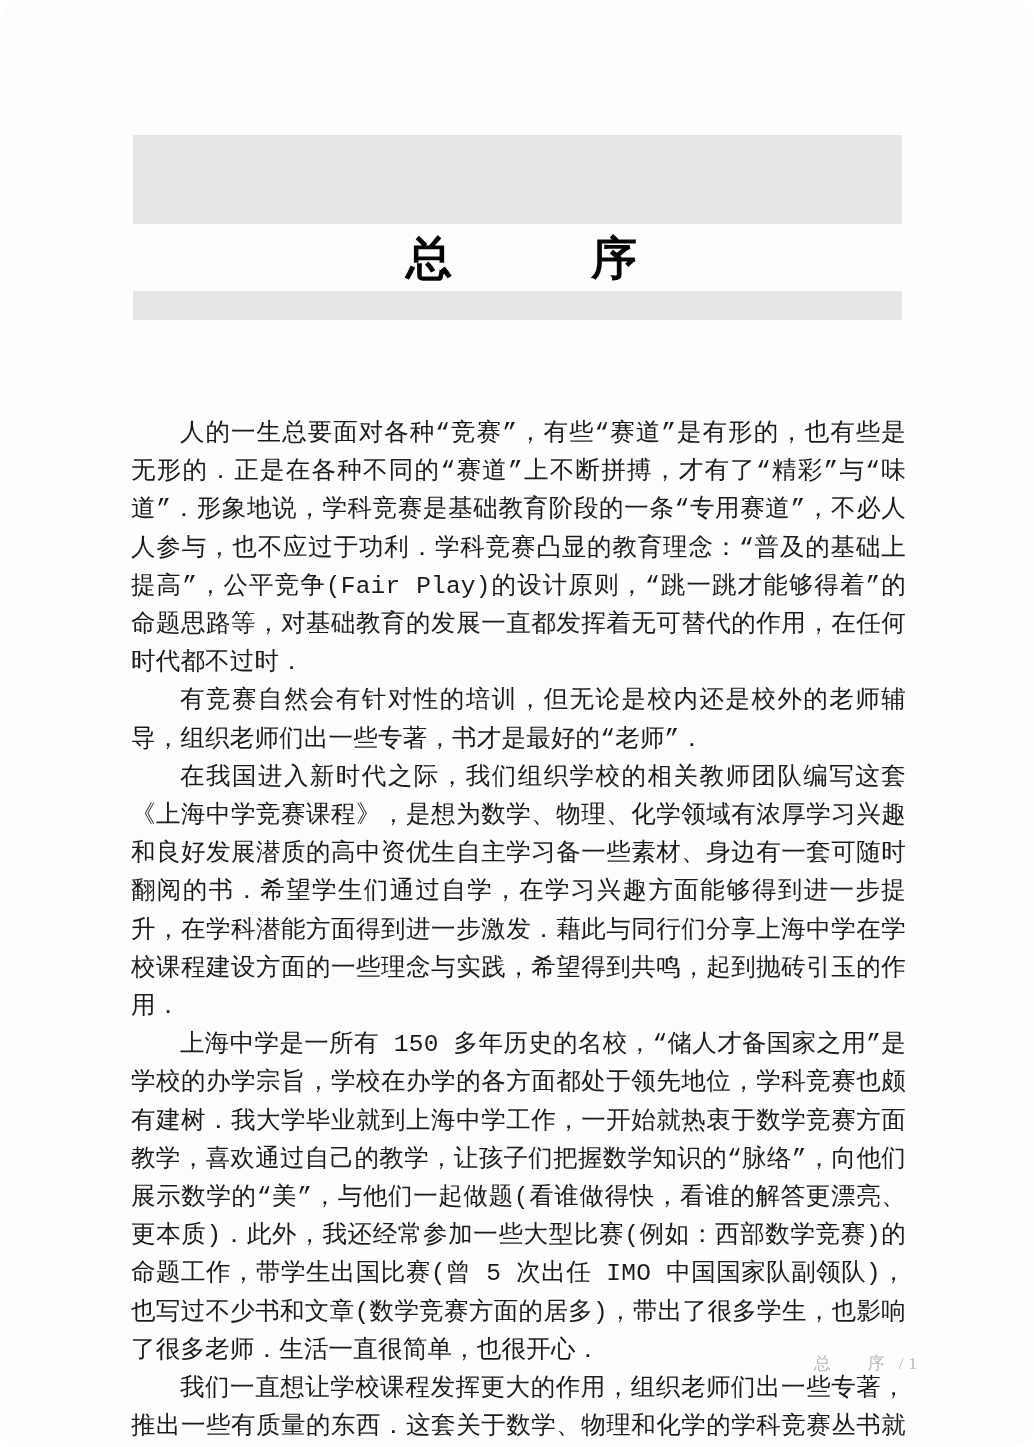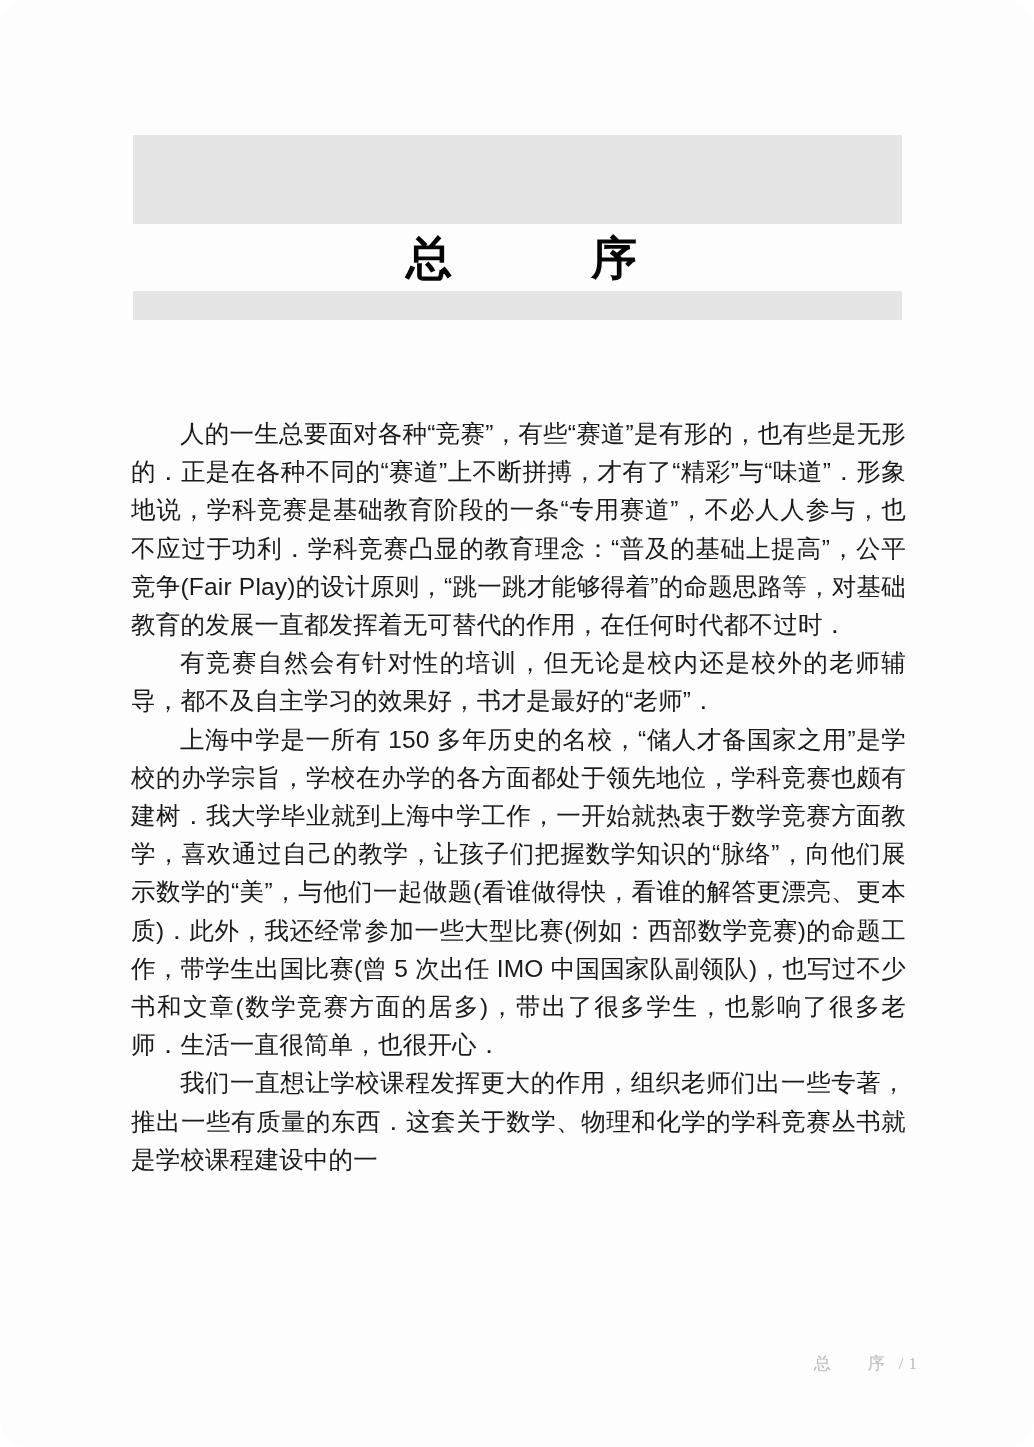--- a/index.html
+++ b/index.html
@@ -73,21 +73,21 @@
   }
 
   .para {
     margin: 0;
     font-size: 24.5px;
     line-height: 38.2px;
     color: #1a1a1a;
     text-align: justify;
     text-justify: inter-character;
     text-indent: 49px;
-    font-family: Liberation Sans, sans-serif;
+    font-family: Liberation Mono, monospace;
     word-break: break-all;
     letter-spacing: 0.2px;
   }
 
   
   .footer {
     position: absolute;
     left: 0;
     top: 1352px;
     width: 1034px;
@@ -121,21 +121,22 @@
   <div class="header-block">
     <div class="band-top"></div>
     <div class="title-zone">
       <div class="doc-title">总　　序</div>
     </div>
     <div class="band-bottom"></div>
   </div>
 
   <div class="body-text">
     <p class="para">人的一生总要面对各种“竞赛”，有些“赛道”是有形的，也有些是无形的．正是在各种不同的“赛道”上不断拼搏，才有了“精彩”与“味道”．形象地说，学科竞赛是基础教育阶段的一条“专用赛道”，不必人人参与，也不应过于功利．学科竞赛凸显的教育理念：“普及的基础上提高”，公平竞争(Fair Play)的设计原则，“跳一跳才能够得着”的命题思路等，对基础教育的发展一直都发挥着无可替代的作用，在任何时代都不过时．</p>
-    <p class="para">有竞赛自然会有针对性的培训，但无论是校内还是校外的老师辅导，都不及自主学习的效果好，书才是最好的“老师”．</p>
+    <p class="para">有竞赛自然会有针对性的培训，但无论是校内还是校外的老师辅导，组织老师们出一些专著，书才是最好的“老师”．</p>
+    <p class="para">在我国进入新时代之际，我们组织学校的相关教师团队编写这套《上海中学竞赛课程》，是想为数学、物理、化学领域有浓厚学习兴趣和良好发展潜质的高中资优生自主学习备一些素材、身边有一套可随时翻阅的书．希望学生们通过自学，在学习兴趣方面能够得到进一步提升，在学科潜能方面得到进一步激发．藉此与同行们分享上海中学在学校课程建设方面的一些理念与实践，希望得到共鸣，起到抛砖引玉的作用．</p>
     <p class="para">上海中学是一所有 150 多年历史的名校，“储人才备国家之用”是学校的办学宗旨，学校在办学的各方面都处于领先地位，学科竞赛也颇有建树．我大学毕业就到上海中学工作，一开始就热衷于数学竞赛方面教学，喜欢通过自己的教学，让孩子们把握数学知识的“脉络”，向他们展示数学的“美”，与他们一起做题(看谁做得快，看谁的解答更漂亮、更本质)．此外，我还经常参加一些大型比赛(例如：西部数学竞赛)的命题工作，带学生出国比赛(曾 5 次出任 IMO 中国国家队副领队)，也写过不少书和文章(数学竞赛方面的居多)，带出了很多学生，也影响了很多老师．生活一直很简单，也很开心．</p>
     <p class="para">我们一直想让学校课程发挥更大的作用，组织老师们出一些专著，推出一些有质量的东西．这套关于数学、物理和化学的学科竞赛丛书就是学校课程建设中的一</p>
   </div>
 
   <div class="footer">
     <span class="footer-inner"><span class="footer-label">总　序</span><span class="footer-sep">/</span><span>1</span></span>
   </div>
 
 </div>
 

